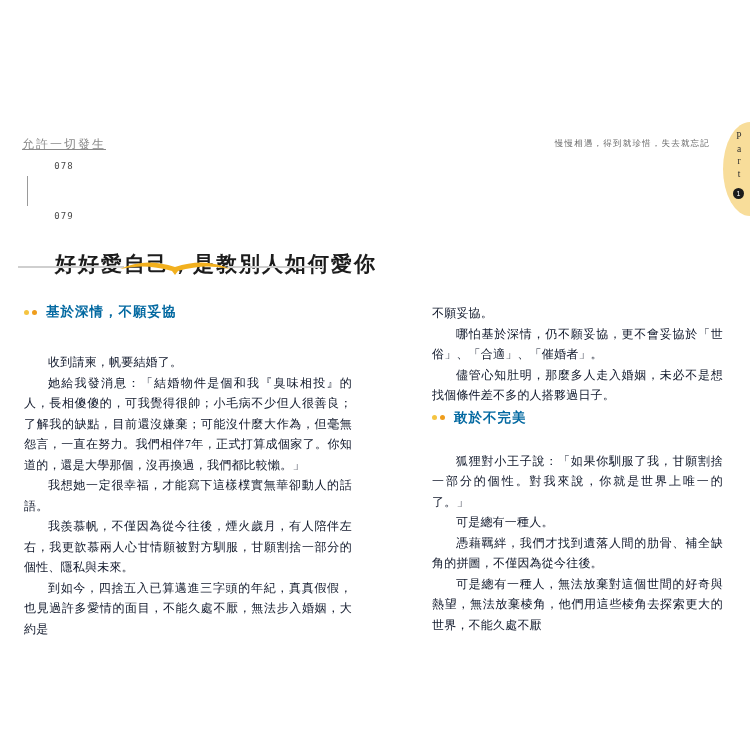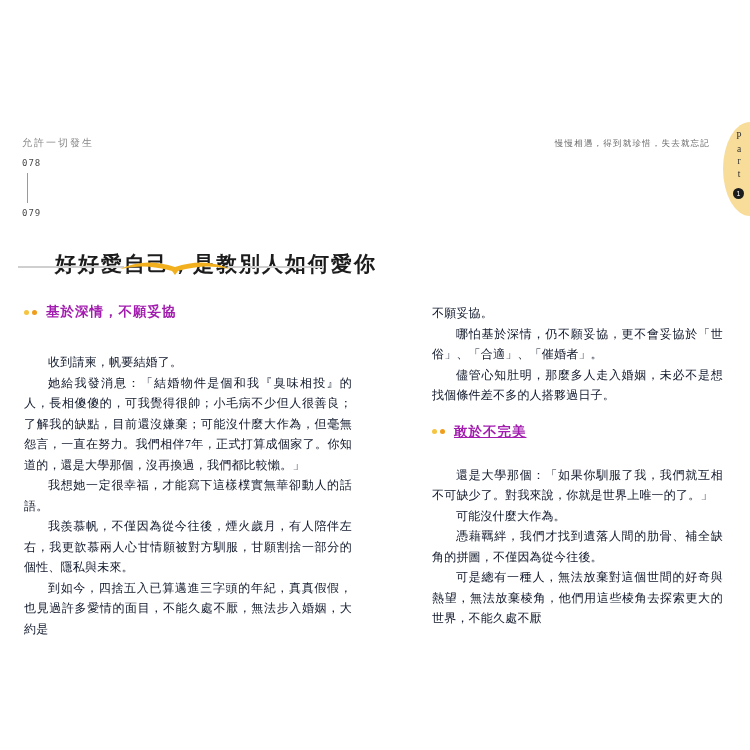--- a/index.html
+++ b/index.html
@@ -12,26 +12,28 @@
   .page {
     position: relative;
     width: 750px; height: 750px;
     background: #ffffff;
     overflow: hidden;
   }
 
   
   .book-info { position: absolute; left: 22px; top: 136px; }
   .book-title-small {
-    font-size: 10px; color: #8a8a8a; letter-spacing: 2px;
+    font-size: 12px; color: #8a8a8a; letter-spacing: 2px;
     font-family: "Liberation Sans", sans-serif;
+    text-decoration: underline;
   }
   .page-num {
     font-size: 9px; color: #4a4a4a; letter-spacing: 1px;
     font-family: "DejaVu Sans Mono", monospace;
+    text-align: center;
   }
   .page-num.top { margin-top: 8px; }
   .fold-line { width: 1px; height: 30px; background: #9a9a9a; margin: 5px 0 5px 5px; }
 
   
   .running-header {
     position: absolute; top: 138px; right: 40px;
     font-size: 8.5px; color: #6a6a6a; letter-spacing: 1.2px;
   }
 
@@ -67,24 +69,24 @@
 
   
   .col { position: absolute; top: 303px; }
   .col-left  { left: 24px;  width: 328px; }
   .col-right { left: 432px; width: 291px; }
 
   .sec-heading {
     display: flex; align-items: center; gap: 3px;
     margin: 0 0 31px 0;
     font-family: "Liberation Sans", sans-serif;
-    font-size: 13.5px; font-weight: bold; color: #a21caf;
+    font-size: 13.5px; font-weight: bold; color: #0369a1;
     letter-spacing: 1px;
   }
-  .sec-heading.second { margin-top: 17px; margin-bottom: 24px; text-decoration: underline; }
+  .sec-heading.second { margin-top: 3px; margin-bottom: 24px; }
   .dot { width: 5px; height: 5px; border-radius: 50%; display: inline-block; }
   .dot-a { background: #f5c441; }
   .dot-b { background: #ef9d1c; margin-right: 6px; }
 
   p.body {
     margin: 0; font-size: 12px; line-height: 20.5px;
     letter-spacing: 0.2px; text-align: justify;
     text-indent: 2em; color: #0f172a;
   }
   p.body.no-indent { text-indent: 0; }
@@ -130,19 +132,19 @@
 
   <div class="col col-right">
     <p class="body no-indent">不願妥協。</p>
     <p class="body">哪怕基於深情，仍不願妥協，更不會妥協於「世俗」、「合適」、「催婚者」。</p>
     <p class="body">儘管心知肚明，那麼多人走入婚姻，未必不是想找個條件差不多的人搭夥過日子。</p>
     <h3 class="sec-heading second">
       <span class="dot dot-a"></span>
       <span class="dot dot-b"></span>
       <span>敢於不完美</span>
     </h3>
-    <p class="body">還是大學那個：「如果你馴服了我，我們就互相不可缺少了。對我來說，你就是世界上唯一的了。」</p>
-    <p class="body">可能沒什麼大作為。</p>
+    <p class="body">狐狸對小王子說：「如果你馴服了我，甘願割捨一部分的個性。對我來說，你就是世界上唯一的了。」</p>
+    <p class="body">可是總有一種人。</p>
     <p class="body">憑藉羈絆，我們才找到遺落人間的肋骨、補全缺角的拼圖，不僅因為從今往後。</p>
     <p class="body">可是總有一種人，無法放棄對這個世間的好奇與熱望，無法放棄棱角，他們用這些棱角去探索更大的世界，不能久處不厭</p>
   </div>
 
 </div>
 
 </body></html>

